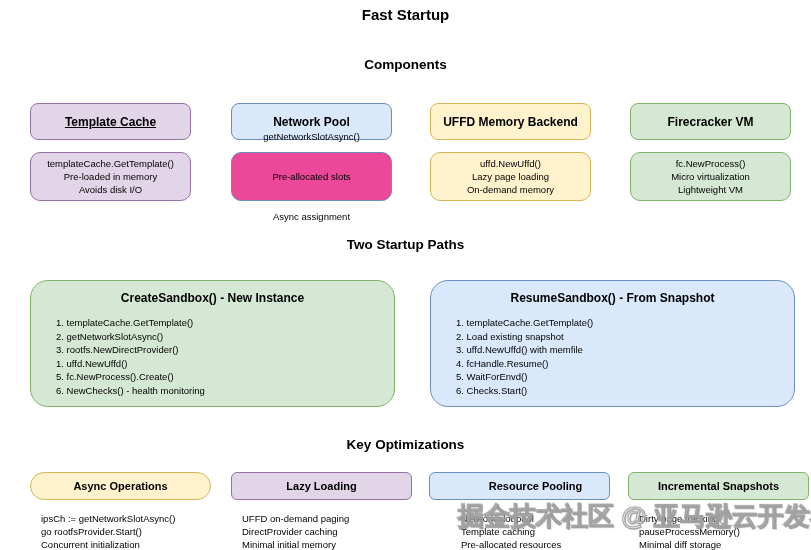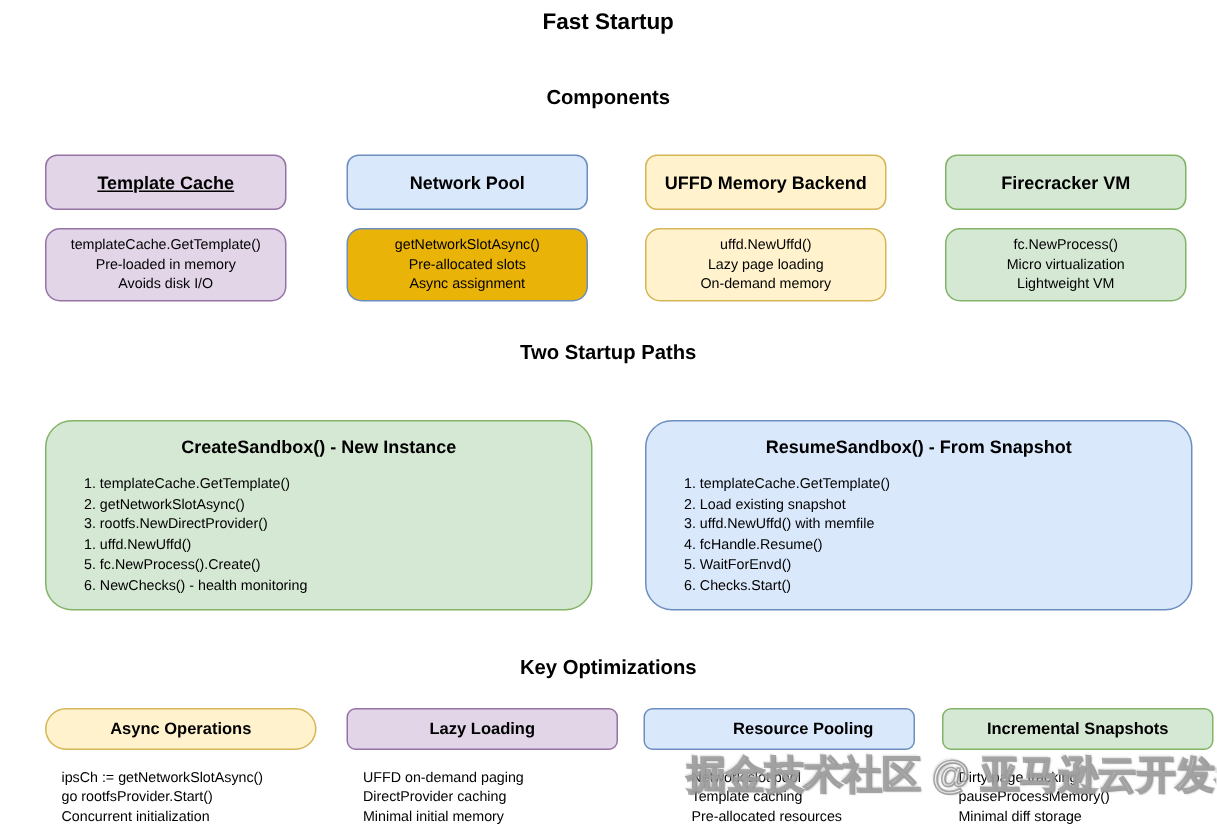--- a/index.html
+++ b/index.html
@@ -15,21 +15,21 @@
   .heading {
     position: absolute;
     left: 0;
     width: 100%;
     text-align: center;
     font-weight: bold;
   }
   .page-title { top: 6px; font-size: 15px; }
   .section-heading { font-size: 13.5px; }
   .hd-components { top: 57px; }
-  .hd-paths { top: 227px; }
+  .hd-paths { top: 237px; }
   .hd-opts { top: 437px; }
 
   .card {
     position: absolute;
     border: 1px solid #999;
     border-radius: 8px;
     display: flex;
     align-items: center;
     justify-content: center;
     text-align: center;
@@ -122,21 +122,21 @@
   </div>
   <div class="card comp-title col-4" style="background-color: rgb(213, 232, 212); border-color: rgb(130, 179, 102);">
     <span>Firecracker VM</span>
   </div>
 
   <div class="card comp-detail col-1" style="background-color: rgb(225, 213, 231); border-color: rgb(150, 115, 166);">
     <div>templateCache.GetTemplate()</div>
     <div>Pre-loaded in memory</div>
     <div>Avoids disk I/O</div>
   </div>
-  <div class="card comp-detail col-2" style="background-color: #eab308; border-color: rgb(108, 142, 191);">
+  <div class="card comp-detail col-2" style="background-color: #ec4899; border-color: rgb(108, 142, 191); gap: 27px;">
     <div>getNetworkSlotAsync()</div>
     <div>Pre-allocated slots</div>
     <div>Async assignment</div>
   </div>
   <div class="card comp-detail col-3" style="background-color: rgb(255, 242, 204); border-color: rgb(214, 182, 86);">
     <div>uffd.NewUffd()</div>
     <div>Lazy page loading</div>
     <div>On-demand memory</div>
   </div>
   <div class="card comp-detail col-4" style="background-color: rgb(213, 232, 212); border-color: rgb(130, 179, 102);">

